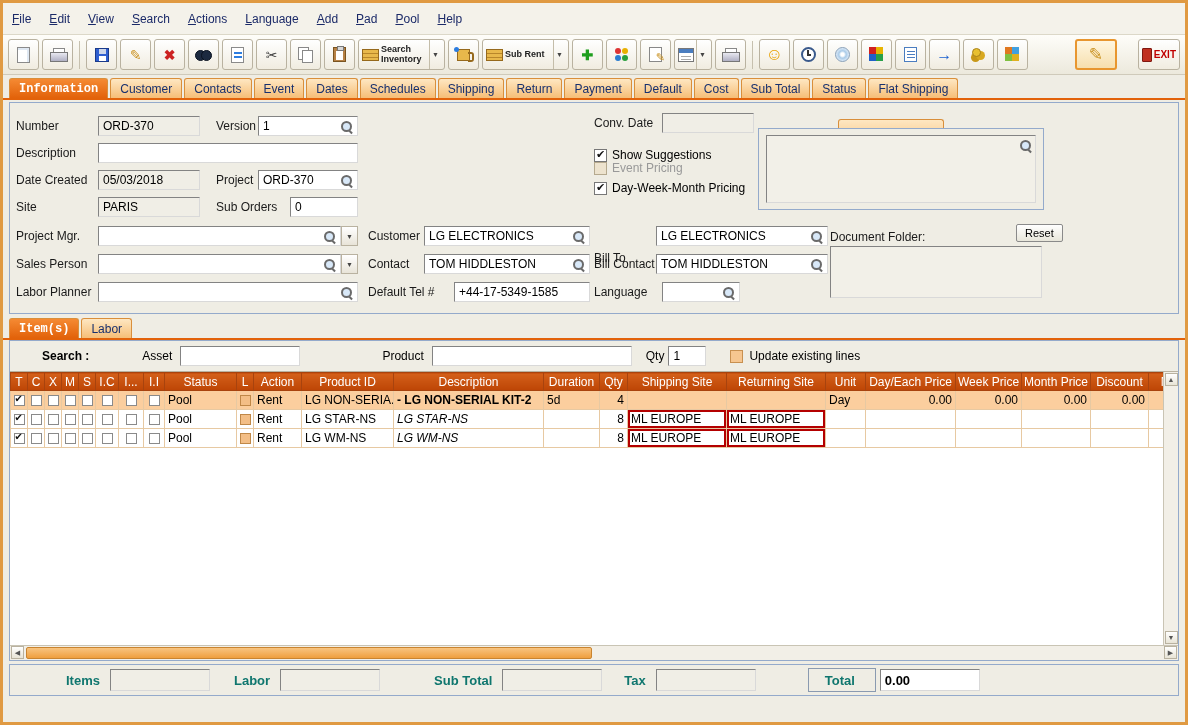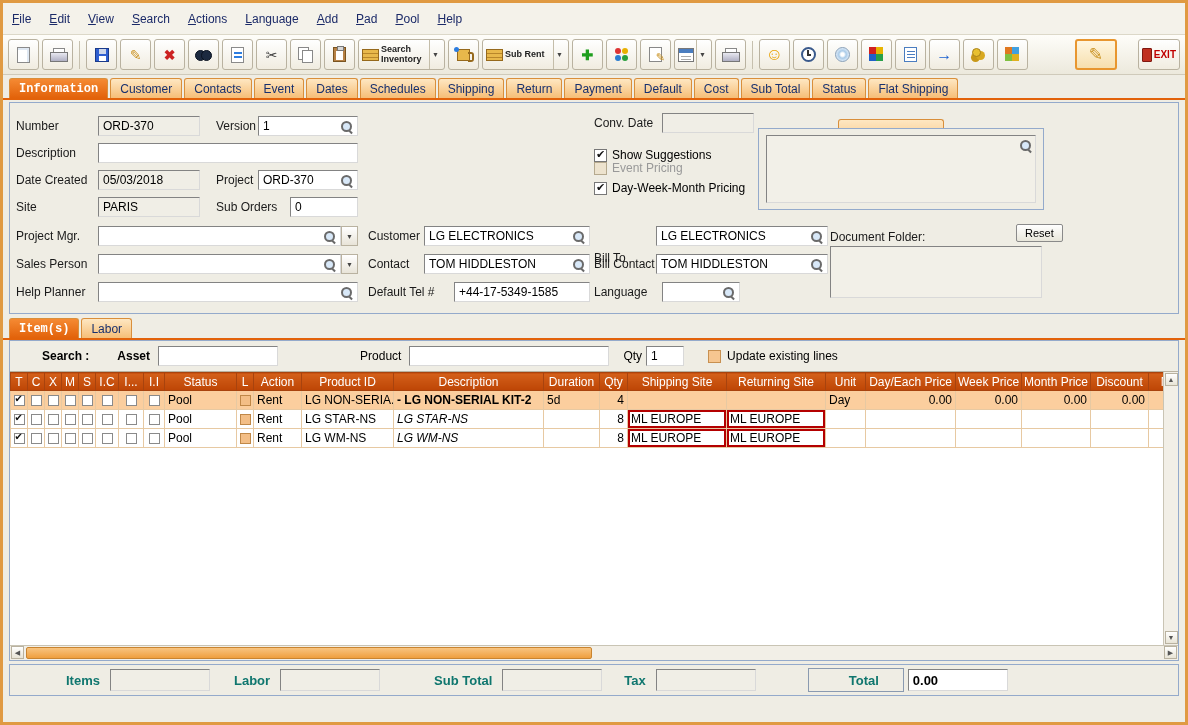--- a/index.html
+++ b/index.html
@@ -124,21 +124,21 @@
 .hscroll{height:15px;background:#F2EFE7;border-top:1px solid #c9c4b4;position:relative;flex:0 0 auto;}
 .hscroll .sbtn{position:absolute;top:0;}
 .hscroll .sbtn.left{left:1px;}
 .hscroll .sbtn.right{right:1px;}
 .hthumb{position:absolute;left:16px;width:566px;top:1px;height:12px;background:linear-gradient(#F8C480,#EF9F3E);border:1px solid #C98430;border-radius:2px;}
 
 .totals{margin:3px 6px 0;border:1px solid #94AACB;background:#EFEDE4;height:32px;display:flex;align-items:center;flex:0 0 auto;font-size:13px;}
 .tlabel{font-weight:bold;color:#0f766e;white-space:nowrap;}
 .tfield{height:22px;border:1px solid;border-color:#838383 #d9d9d9 #d9d9d9 #838383;background:#F0EEE6;width:100px;flex:0 0 auto;}
 .tfield.white{background:#fff;font-weight:bold;display:flex;align-items:center;padding:0 4px;}
-.total-cell{height:24px;border:1px solid #8a9ab0;display:flex;align-items:center;justify-content:center;width:96px;background:#EFEDE4;flex:0 0 auto;padding-left:16px;}
+.total-cell{height:24px;border:1px solid #8a9ab0;display:flex;align-items:center;width:68px;background:#EFEDE4;flex:0 0 auto;padding-left:16px;}
 .bottom-strip{flex:0 0 26px;}
 </style>
 </head>
 <body>
 
 <div class="window">
 
 
   <div class="menubar">
     <span class="menu-item">File</span>
@@ -307,21 +307,21 @@
       </div>
     <div class="ddbtn" style="left:331px;top:123px;"></div>
 
     <span class="lbl" style="left:6px;top:154px;">Sales Person</span>
     <div class="fld" style="left:88px;top:151px;width:243px;">
         <span class="val"></span>
         <span class="mag"></span>
       </div>
     <div class="ddbtn" style="left:331px;top:151px;"></div>
 
-    <span class="lbl" style="left:6px;top:182px;">Help Planner</span>
+    <span class="lbl" style="left:6px;top:182px;">Labor Planner</span>
     <div class="fld" style="left:88px;top:179px;width:260px;">
         <span class="val"></span>
         <span class="mag"></span>
       </div>
 
 
     <span class="lbl" style="left:584px;top:13px;">Conv. Date</span>
     <div class="fld ro" style="left:652px;top:10px;width:92px;">
         <span class="val"></span>
       </div>
@@ -387,21 +387,21 @@
   </div>
 
   <div class="tabstrip" style="height:24px;">
     <div class="tab sel">Item(s)</div>
     <div class="tab">Labor</div>
   </div>
 
   <div class="items-panel">
     <div class="search-row">
       <span class="sr-lbl b">Search :</span>
-      <span class="sr-lbl" style="margin-left:28px;font-weight:bold;">Asset</span>
+      <span class="sr-lbl" style="margin-left:53px;">Asset</span>
       <input class="sr-input" style="width: 120px; margin-left: 8px;">
       <span class="sr-lbl" style="margin-left:82px;">Product</span>
       <input class="sr-input" style="width: 200px; margin-left: 8px;">
       <span class="sr-lbl" style="margin-left:14px;">Qty</span>
       <input class="sr-input" style="width: 38px; margin-left: 4px;" value="1">
       <span class="cb" style="background:#F6C690;border-color:#C89050;margin-left:24px;flex:none;display:inline-block;"></span>
       <span class="sr-lbl" style="margin-left:6px;">Update existing lines</span>
     </div>
 
     <div class="grid-area">

